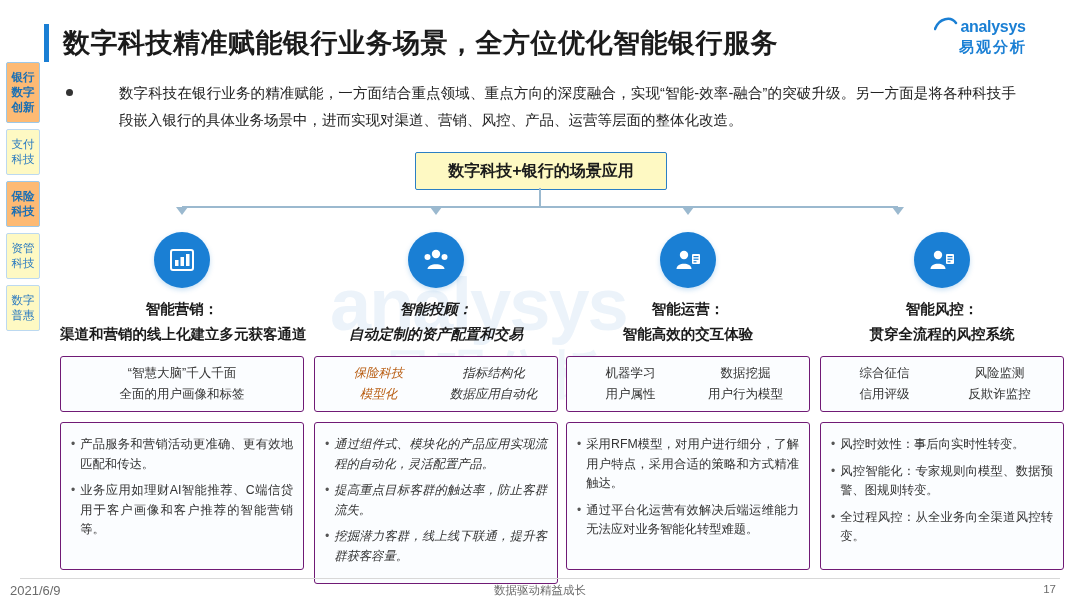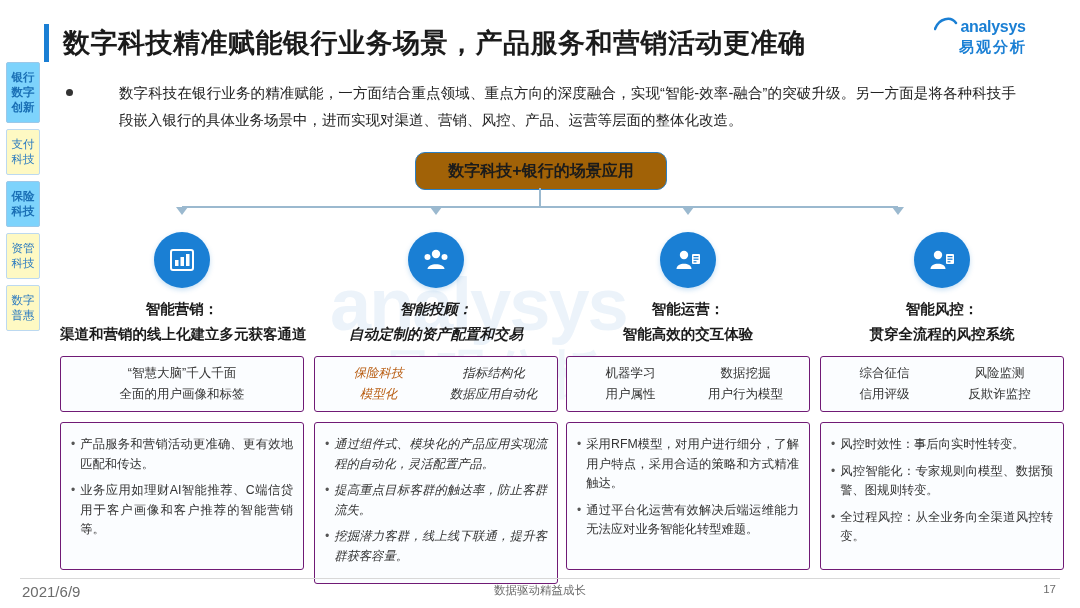--- a/index.html
+++ b/index.html
@@ -87,21 +87,21 @@
     background: #fef9c3;
     color: #2a7ac0;
     font-size: 11.5px;
     line-height: 15px;
     text-align: center;
     padding: 7px 2px;
     box-sizing: border-box;
     border-radius: 2px;
   }
   .side-item.active {
-    background: #7dd3fc;
+    background: #fdba74;
     color: #1a6fb5;
     border-color: #9cc8e8;
     font-weight: bold;
   }
 
   
   .intro {
     position: absolute;
     left: 66px;
     top: 80px;
@@ -127,28 +127,28 @@
   }
 
   
   .center-box {
     position: absolute;
     left: 415px;
     top: 152px;
     width: 250px;
     height: 36px;
     border: 1.5px solid #2b7fc4;
-    background: #a16207;
+    background: #fef9c3;
     display: flex;
     align-items: center;
     justify-content: center;
     font-size: 16px;
     font-weight: bold;
     color: #1b1b1b;
-    border-radius: 10px;
+    border-radius: 2px;
   }
 
   
   .conn {
     position: absolute;
     background: #9bb9cf;
   }
   .arrow-down {
     position: absolute;
     width: 0;
@@ -250,23 +250,23 @@
   .footer-line {
     position: absolute;
     left: 20px;
     top: 578px;
     width: 1040px;
     height: 1px;
     background: #d8d8d8;
   }
   .footer-date {
     position: absolute;
-    left: 22px;
+    left: 10px;
     top: 583px;
-    font-size: 15px;
+    font-size: 13px;
     color: #6b6b6b;
   }
   .footer-center {
     position: absolute;
     left: 0;
     top: 583px;
     width: 1080px;
     text-align: center;
     font-size: 11.5px;
     color: #6b6b6b;
@@ -306,21 +306,21 @@
 </head>
 <body>
 
 <div class="page">
 
   <div class="watermark">analysys</div>
   <div class="watermark2">易观分析</div>
 
   <div class="header">
     <div class="header-bar"></div>
-    <div class="header-title">数字科技精准赋能银行业务场景，产品服务和营销活动更准确</div>
+    <div class="header-title">数字科技精准赋能银行业务场景，全方位优化智能银行服务</div>
   </div>
 
   <div class="logo">
     <svg class="logo-swoosh" width="24" height="18" viewBox="0 0 24 18">
       <path d="M1 14 C5 3, 17 1, 22 8" stroke="#1a7fd4" stroke-width="2.5" fill="none" stroke-linecap="round"></path>
     </svg>
     <div class="logo-main">analysys</div>
     <div class="logo-sub">易观分析</div>
   </div>
 

